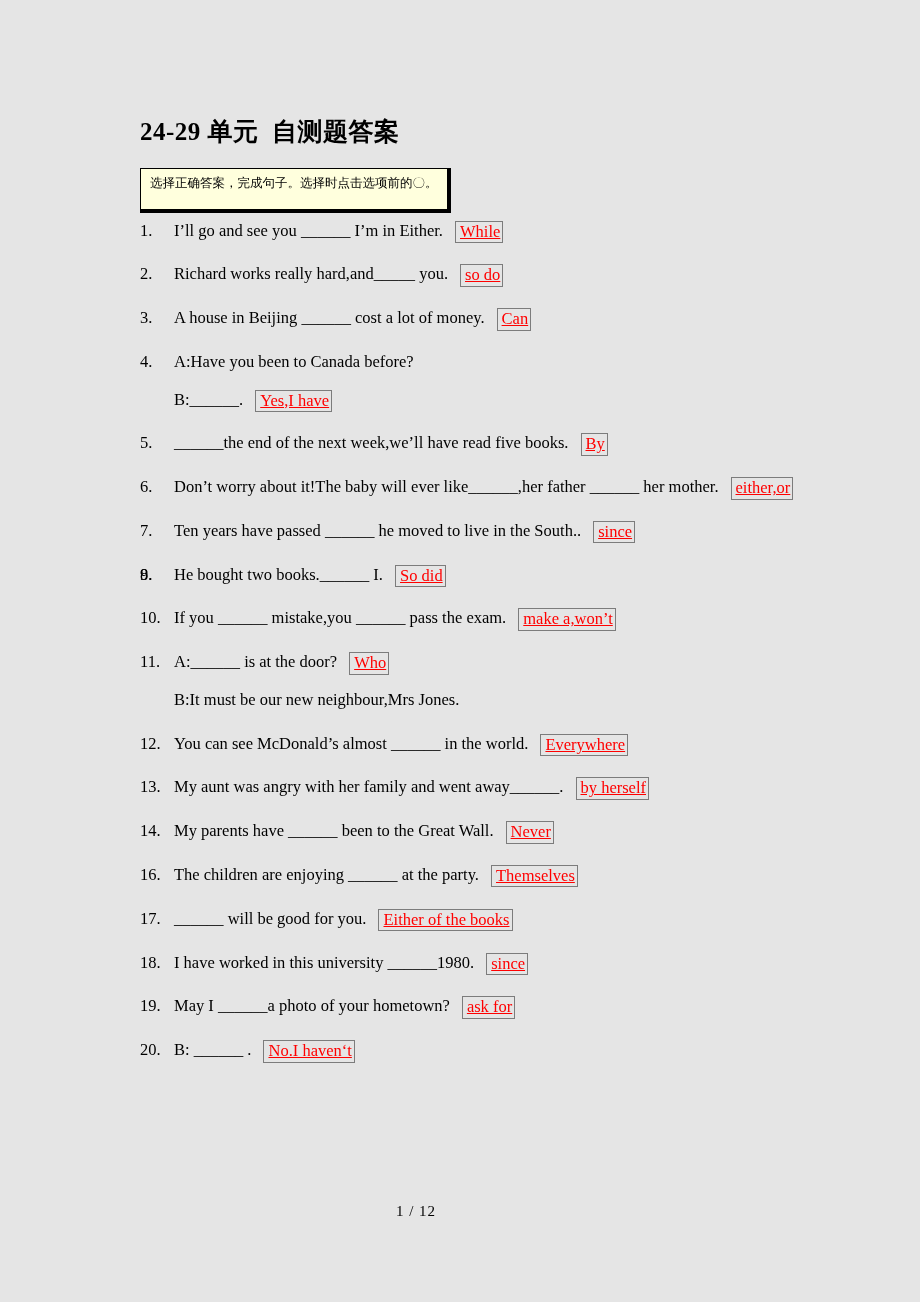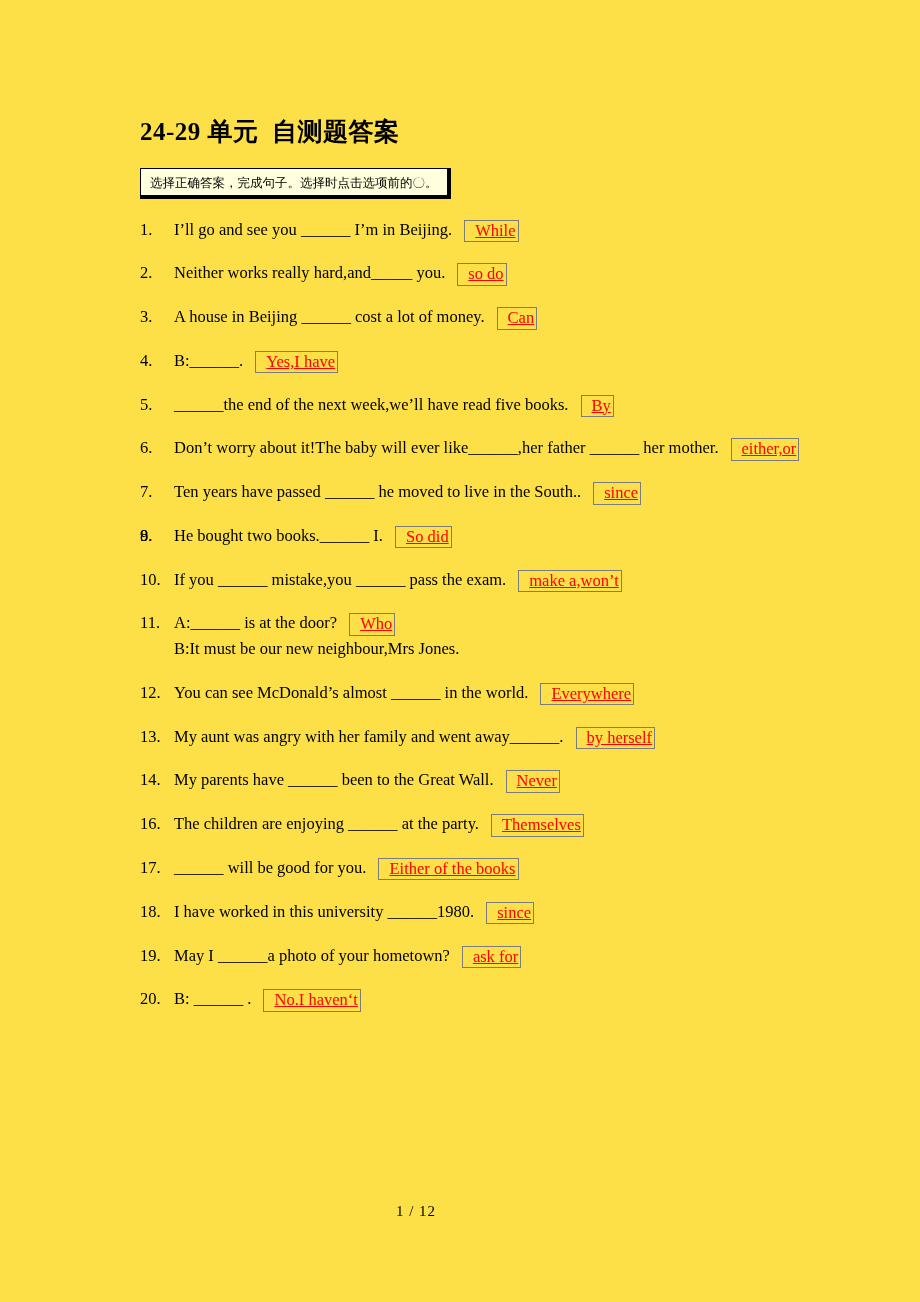--- a/index.html
+++ b/index.html
@@ -14,21 +14,21 @@
     font-family: "Liberation Serif", "DejaVu Serif", serif;
     color: #000000;
     overflow: hidden;
   }
 
   .page {
     position: absolute;
     left: 0; top: 0;
     width: 920px;
     height: 1302px;
-    background: #fde047;
+    background: #e5e5e5;
   }
 
   .content {
     position: absolute;
     left: 140px;
     top: 118px;
     width: 700px;
   }
 
   
@@ -43,22 +43,22 @@
   }
 
   
   .instruction-box {
     display: inline-block;
     background: #ffffdd;
     border-top: 1px solid #000000;
     border-left: 1px solid #000000;
     border-right: 4px solid #000000;
     border-bottom: 4px solid #000000;
-    padding: 4px 9px 4px 9px;
-    margin-bottom: 20px;
+    padding: 4px 9px 18px 9px;
+    margin-bottom: 7px;
   }
   .instruction-text {
     font-family: "DejaVu Sans", "Liberation Sans", sans-serif;
     font-size: 12.5px;
     line-height: 1.15;
     color: #000000;
     white-space: pre;
   }
 
   
@@ -80,31 +80,31 @@
     left: 0;
     top: 0;
     width: 30px;
     text-align: left;
     font-size: 16.5px;
   }
   .qline {
     display: block;
     white-space: nowrap;
   }
-  .qline + .qline { margin-top: 3px; }
+  .qline + .qline { margin-top: 15px; }
 
   .qtext { white-space: pre; }
 
   
   .answer {
     display: inline-block;
     border: 1px solid #7c7c7c;
     color: #ff0000;
     text-decoration: underline;
-    padding: 0px 2px 1px 10px;
+    padding: 0px 2px 1px 4px;
     margin-left: 12px;
     line-height: 1.18;
     font-size: 16.5px;
     white-space: pre;
     vertical-align: baseline;
     position: relative;
     top: 1px;
   }
 
   
@@ -126,32 +126,33 @@
 
     <h1 class="doc-title">24-29 单元  自测题答案</h1>
 
     <div class="instruction-box">
       <span class="instruction-text">选择正确答案，完成句子。选择时点击选项前的〇。</span>
     </div>
 
     <ol class="qlist" id="question-list">
         <li class="qrow">
           <span class="qnum">1.</span>
-          <span class="qline"><span class="qtext">I’ll go and see you ______ I’m in Beijing.</span><span class="answer">While</span></span>
+          <span class="qline"><span class="qtext">I’ll go and see you ______ I’m in Either.</span><span class="answer">While</span></span>
         </li>
         <li class="qrow">
           <span class="qnum">2.</span>
-          <span class="qline"><span class="qtext">Neither works really hard,and_____ you.</span><span class="answer">so do</span></span>
+          <span class="qline"><span class="qtext">Richard works really hard,and_____ you.</span><span class="answer">so do</span></span>
         </li>
         <li class="qrow">
           <span class="qnum">3.</span>
           <span class="qline"><span class="qtext">A house in Beijing ______ cost a lot of money.</span><span class="answer">Can</span></span>
         </li>
         <li class="qrow">
           <span class="qnum">4.</span>
+          <span class="qline"><span class="qtext">A:Have you been to Canada before?</span></span>
           <span class="qline"><span class="qtext">B:______.</span><span class="answer">Yes,I have</span></span>
         </li>
         <li class="qrow">
           <span class="qnum">5.</span>
           <span class="qline"><span class="qtext">______the end of the next week,we’ll have read five books.</span><span class="answer">By</span></span>
         </li>
         <li class="qrow">
           <span class="qnum">6.</span>
           <span class="qline"><span class="qtext">Don’t worry about it!The baby will ever like______,her father ______ her mother.</span><span class="answer">either,or</span></span>
         </li>

